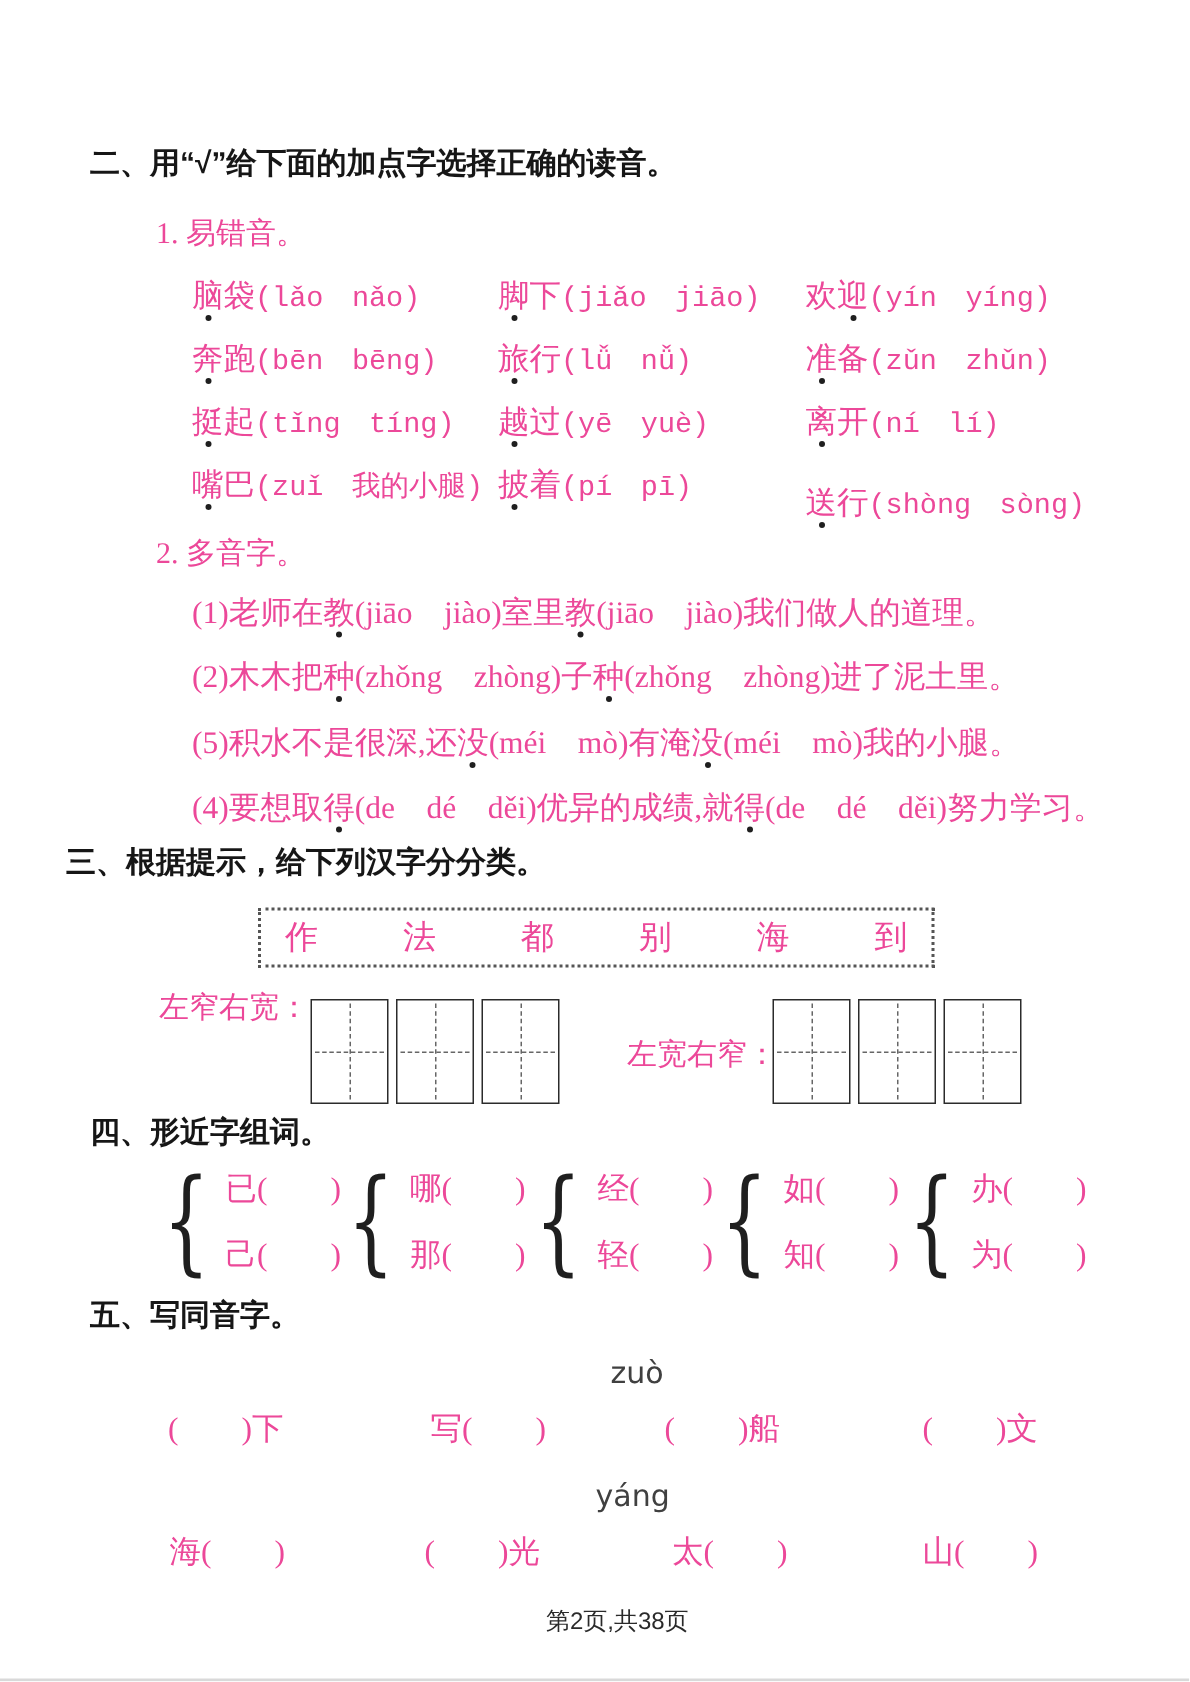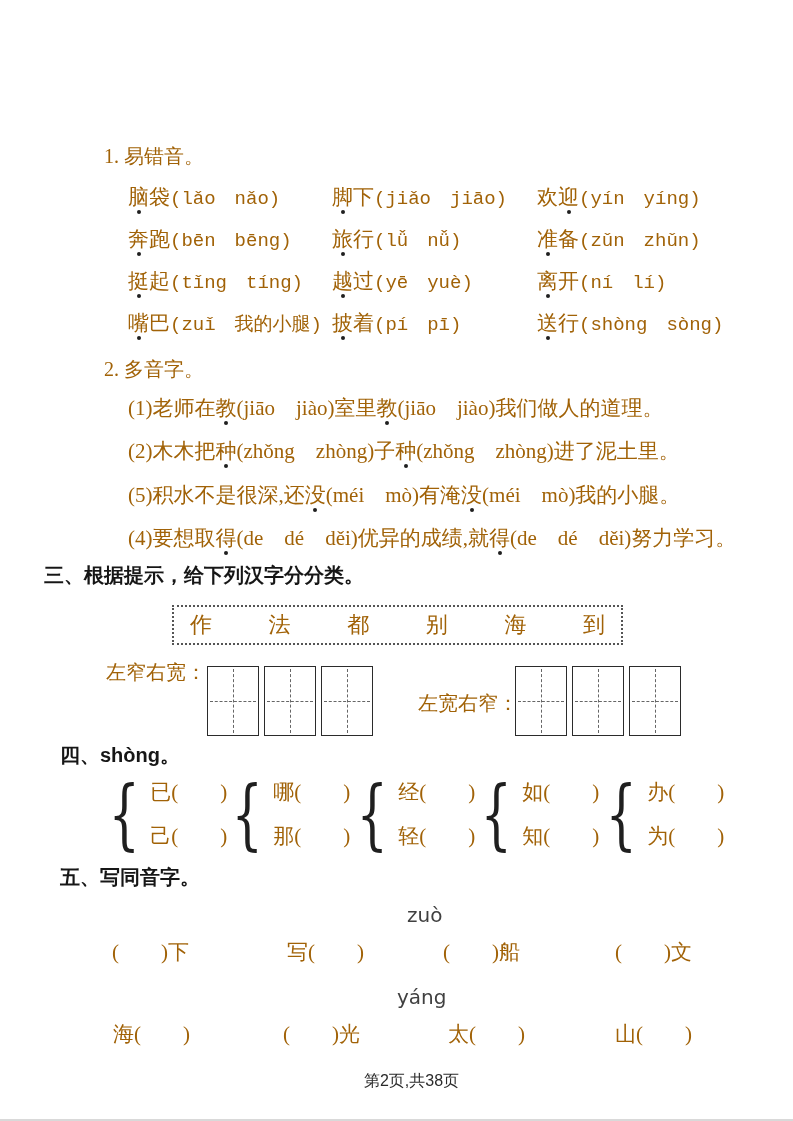--- a/index.html
+++ b/index.html
@@ -1,21 +1,21 @@
 <!DOCTYPE html>
 <html><head>
 <meta charset="utf-8">
 <style>
   html,body{margin:0;padding:0;background:#ffffff;}
   .page{position:relative;width:793px;height:1121px;background:#ffffff;overflow:hidden;
         font-family:"Liberation Serif","DejaVu Serif",serif;color:#1f1f1f;}
   .abs{position:absolute;white-space:nowrap;}
   .hei{font-family:"Liberation Sans","DejaVu Sans",sans-serif;font-weight:700;
        font-size:20px;line-height:24px;color:#161616;}
-  .kai{font-family:"Liberation Serif","DejaVu Serif",serif;font-size:21px;line-height:26px;color:#a16207;}
+  .kai{font-family:"Liberation Serif","DejaVu Serif",serif;font-size:21px;line-height:26px;color:#ec4899;}
   .sub{font-size:20px;}
   .py{font-family:"DejaVu Sans","Liberation Sans",sans-serif;font-size:19px;color:#404040;}
   .opts{font-family:Liberation Mono, monospace;font-size:19px;}
   .dotchar{position:relative;display:inline-block;}
   .dotchar::after{content:"";position:absolute;left:50%;bottom:-4px;width:4px;height:4px;
                   border-radius:50%;background:#1f1f1f;transform:translateX(-50%);}
   .dashedbox{position:absolute;width:451px;height:40px;border:2px dotted #555;
              box-sizing:border-box;display:flex;align-items:center;justify-content:space-between;
              padding:0 16px;font-size:22px;}
   .tian-group{position:absolute;display:flex;gap:5px;}
@@ -28,37 +28,38 @@
   .pcol{display:flex;flex-direction:column;gap:18px;margin-left:2px;}
   .footer{position:absolute;left:0;top:1071px;width:100%;text-align:center;
           font-family:"Liberation Sans","DejaVu Sans",sans-serif;font-size:16px;color:#2a2a2a;padding-left:15px;}
   .bottom-edge{position:absolute;left:0;bottom:0;width:100%;height:2px;background:#d9d9d9;}
 </style>
 </head>
 <body>
 
 <div class="page">
 
+  <div class="abs hei" style="left:60px;top:97px">二、用“√”给下面的加点字选择正确的读音。</div>
   <div class="abs kai sub" style="left:104px;top:143px">1. 易错音。</div>
 
   <div class="abs kai" style="left:128px;top:184px"><span></span><span class="dotchar">脑</span><span>袋</span><span class="opts">(lǎo　nǎo)</span></div>
   <div class="abs kai" style="left:332px;top:184px"><span></span><span class="dotchar">脚</span><span>下</span><span class="opts">(jiǎo　jiāo)</span></div>
   <div class="abs kai" style="left:537px;top:184px"><span>欢</span><span class="dotchar">迎</span><span></span><span class="opts">(yín　yíng)</span></div>
 
   <div class="abs kai" style="left:128px;top:226px"><span></span><span class="dotchar">奔</span><span>跑</span><span class="opts">(bēn　bēng)</span></div>
   <div class="abs kai" style="left:332px;top:226px"><span></span><span class="dotchar">旅</span><span>行</span><span class="opts">(lǚ　nǚ)</span></div>
   <div class="abs kai" style="left:537px;top:226px"><span></span><span class="dotchar">准</span><span>备</span><span class="opts">(zǔn　zhǔn)</span></div>
 
   <div class="abs kai" style="left:128px;top:268px"><span></span><span class="dotchar">挺</span><span>起</span><span class="opts">(tǐng　tíng)</span></div>
   <div class="abs kai" style="left:332px;top:268px"><span></span><span class="dotchar">越</span><span>过</span><span class="opts">(yē　yuè)</span></div>
   <div class="abs kai" style="left:537px;top:268px"><span></span><span class="dotchar">离</span><span>开</span><span class="opts">(ní　lí)</span></div>
 
   <div class="abs kai" style="left:128px;top:310px"><span></span><span class="dotchar">嘴</span><span>巴</span><span class="opts">(zuǐ　我的小腿)</span></div>
   <div class="abs kai" style="left:332px;top:310px"><span></span><span class="dotchar">披</span><span>着</span><span class="opts">(pí　pī)</span></div>
-  <div class="abs kai" style="left:537px;top:310px"><span></span><span class="dotchar">送</span><span>行</span><span class="opts">(shòng　sòng)</span></div>
+  <div class="abs kai" style="left:537px;top:322px"><span></span><span class="dotchar">送</span><span>行</span><span class="opts">(shòng　sòng)</span></div>
 
   <div class="abs kai sub" style="left:104px;top:356px">2. 多音字。</div>
 
   <div class="abs kai" style="left:128px;top:395px"><span>(1)老师在</span><span class="dotchar">教</span><span>(jiāo　jiào)室里</span><span class="dotchar">教</span><span>(jiāo　jiào)我们做人的道理。</span></div>
   <div class="abs kai" style="left:128px;top:438px"><span>(2)木木把</span><span class="dotchar">种</span><span>(zhǒng　zhòng)子</span><span class="dotchar">种</span><span>(zhǒng　zhòng)进了泥土里。</span></div>
   <div class="abs kai" style="left:128px;top:482px"><span>(5)积水不是很深,还</span><span class="dotchar">没</span><span>(méi　mò)有淹</span><span class="dotchar">没</span><span>(méi　mò)我的小腿。</span></div>
   <div class="abs kai" style="left:128px;top:525px"><span>(4)要想取</span><span class="dotchar">得</span><span>(de　dé　děi)优异的成绩,就</span><span class="dotchar">得</span><span>(de　dé　děi)努力学习。</span></div>
 
   <div class="abs hei" style="left:44px;top:563px">三、根据提示，给下列汉字分分类。</div>
   <div class="dashedbox kai" style="left:172px;top:605px">
@@ -76,21 +77,21 @@
     <div class="tian"></div>
     <div class="tian"></div>
   </div>
   <div class="abs kai" style="left:418px;top:690px;font-size:20px">左宽右窄：</div>
   <div class="tian-group" style="left:515px;top:666px">
     <div class="tian"></div>
     <div class="tian"></div>
     <div class="tian"></div>
   </div>
 
-  <div class="abs hei" style="left:60px;top:743px">四、shòng。</div>
+  <div class="abs hei" style="left:60px;top:743px">四、形近字组词。</div>
 
   <div class="pair" style="left:106px;top:776px">
     <span class="brace">{</span>
     <span class="pcol">
         <span class="kai">已(　　)</span>
         <span class="kai">己(　　)</span>
       </span>
   </div>
   <div class="pair" style="left:229px;top:776px">
     <span class="brace">{</span>

